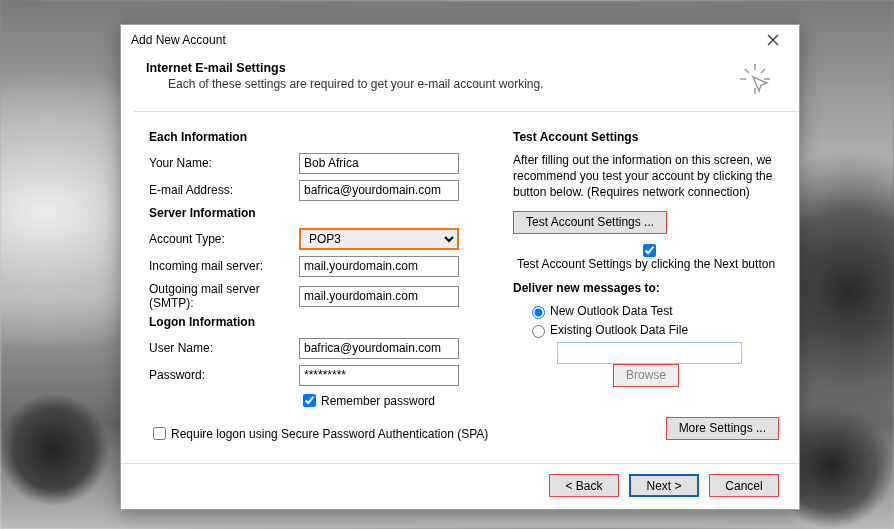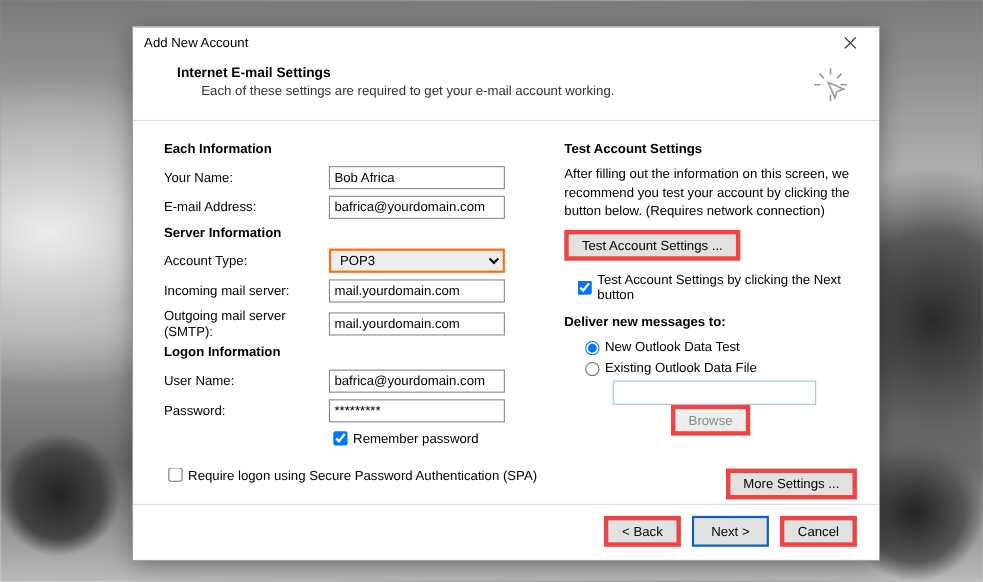--- a/index.html
+++ b/index.html
@@ -41,23 +41,24 @@
     font-size: 12px;
   }
   .titlebar .title { flex:1; }
   .close-btn {
     width: 40px; height: 28px;
     display:flex; align-items:center; justify-content:center;
     font-size: 16px; color:#333;
     cursor:pointer;
   }
   .header {
-    padding: 6px 20px 14px 40px;
+    padding: 6px 20px 14px 12px;
     border-bottom: 1px solid #ddd;
     display:flex;
+    margin-left:13px;
   }
   .header-left { flex:1; }
   .header h2 {
     margin: 0 0 2px 0;
     font-size: 12.5px;
     font-weight: bold;
   }
   .header .subtitle {
     margin-left: 22px;
     font-size: 12px;
@@ -107,29 +108,29 @@
   }
   .checkbox-row {
     display:flex; align-items:center;
     font-size:12px;
     margin-top:4px;
   }
   .checkbox-row input { margin-right:5px; }
   .right-desc { font-size:12px; margin-bottom:10px; line-height:1.35; }
   .btn {
     background: #e1e1e1;
-    border: 4px solid #ef4444;
+    border: 1px solid #ef4444;
     padding: 3px 12px;
     font-family: inherit;
     font-size: 12px;
     cursor:pointer;
     min-height:23px;
   }
   .btn:disabled { color:#888; background:#eee; }
-  .test-check { margin-top:10px; display:flex; align-items:center; font-size:12px; }
+  .test-check { margin-top:10px; display:flex; align-items:center; font-size:12px;flex-direction:column; }
   .deliver-row { display:flex; align-items:center; font-size:12px; margin:3px 0 3px 14px; }
   .deliver-row input[type=radio]{ margin-right:5px;}
   .path-input {
     width: 185px; height:22px;
     border:1px solid #9ac3e8; background:#fff;
     margin-left:14px; margin-right:8px;
   }
   .deliver-file-row{ display:flex; align-items:center; margin-top:4px;flex-direction:column;}
   .more-row { text-align:right; margin-top:30px; }
   .footer {

